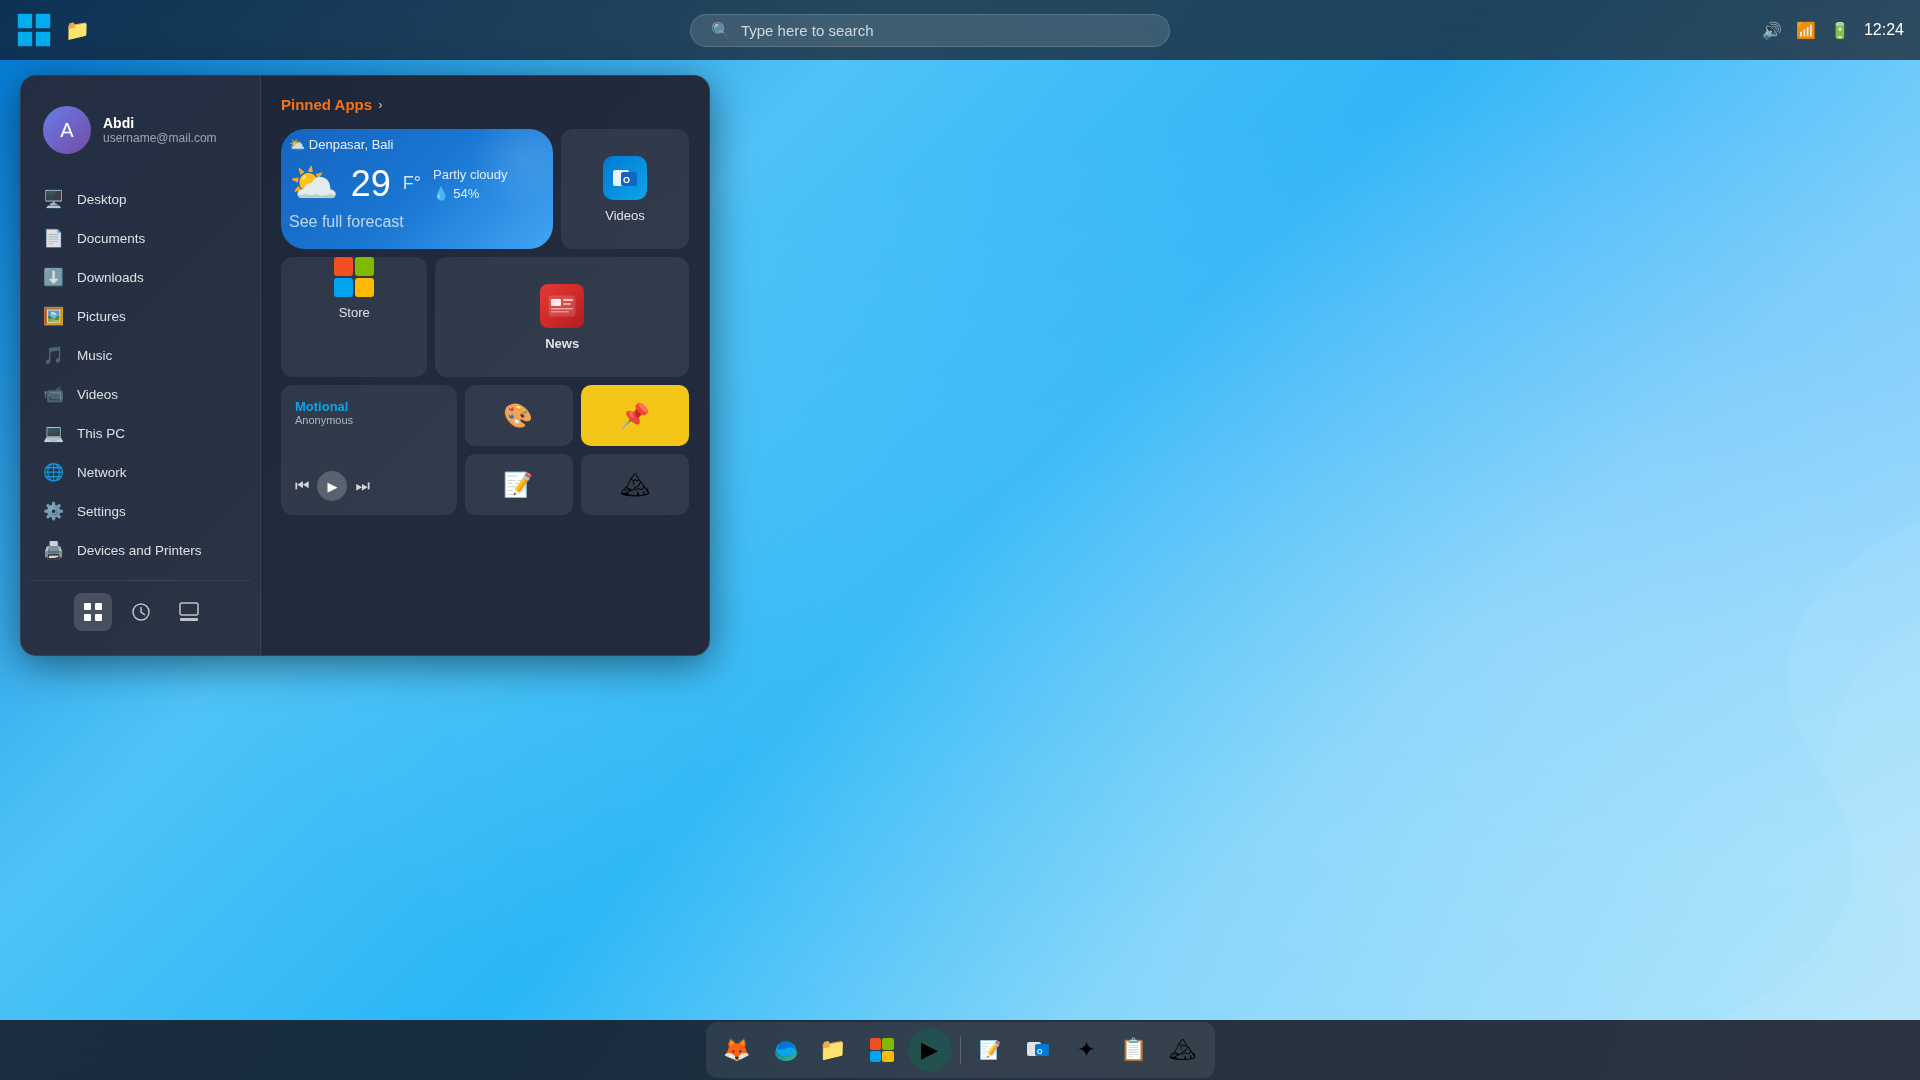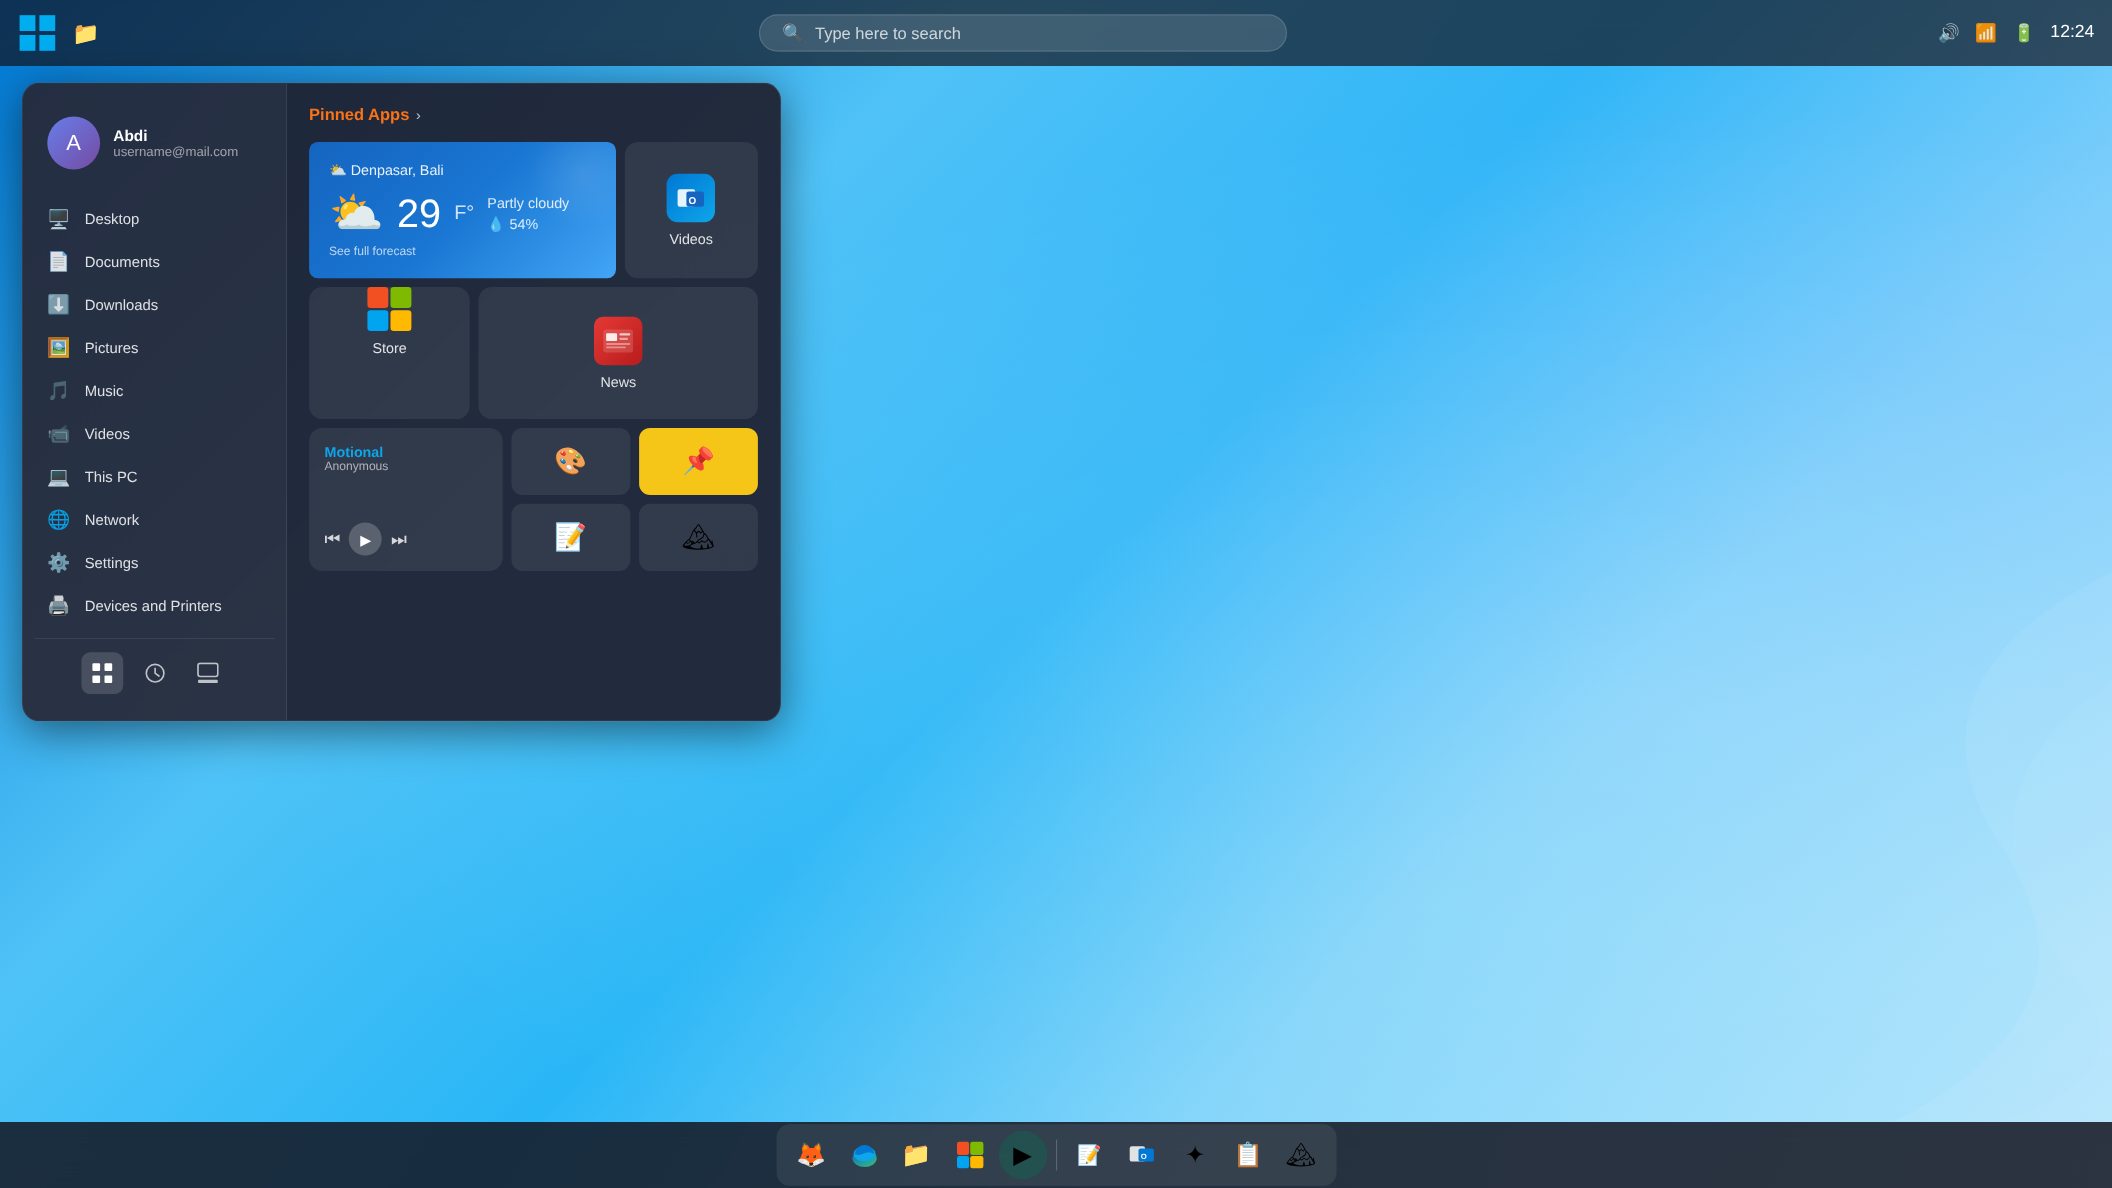--- a/index.html
+++ b/index.html
@@ -227,22 +227,22 @@
     }
 
     
     .row1 {
       display: flex;
       gap: 8px;
     }
     .weather-tile {
       flex: 1.4;
       background: linear-gradient(135deg, #1565c0, #1976d2, #42a5f5);
-      border-radius: 8px;
-      padding: 18px;
+      border-radius: 24px;
+      padding: 8px;
       cursor: pointer;
       min-height: 120px;
       position: relative;
       overflow: hidden;
     }
     .weather-tile::before {
       content: '';
       position: absolute;
       top: -20px;
       right: -20px;
@@ -251,21 +251,21 @@
       background: radial-gradient(circle, rgba(255,255,255,0.1) 0%, transparent 70%);
     }
     .weather-location { color: rgba(255,255,255,0.9); font-size: 13px; margin-bottom: 8px; }
     .weather-main { display: flex; align-items: center; gap: 12px; margin-bottom: 6px; }
     .weather-icon-big { font-size: 40px; }
     .weather-temp { color: white; font-size: 36px; font-weight: 300; }
     .weather-unit { font-size: 18px; color: rgba(255,255,255,0.8); }
     .weather-right { color: rgba(255,255,255,0.85); font-size: 13px; }
     .weather-condition { margin-bottom: 4px; }
     .weather-humidity { display: flex; align-items: center; gap: 4px; }
-    .weather-forecast { color: rgba(255,255,255,0.7); font-size: 11px; cursor: pointer; }
+    .weather-forecast { color: rgba(255,255,255,0.7); font-size: 16px; cursor: pointer; }
 
     .outlook-tile {
       flex: 0.7;
       background: rgba(255,255,255,0.07);
       border-radius: 12px;
       display: flex;
       flex-direction: column;
       align-items: center;
       justify-content: center;
       gap: 8px;
@@ -292,20 +292,21 @@
       flex: 1.3;
       background: rgba(255,255,255,0.07);
       border-radius: 12px;
       display: flex;
       flex-direction: column;
       align-items: center;
       justify-content: center;
       gap: 8px;
       cursor: pointer;
       min-height: 120px;
+      font-weight: bold;
     }
 
     
     .row3 { display: flex; gap: 8px; }
     .motional-tile {
       flex: 0.75;
       background: rgba(255,255,255,0.07);
       border-radius: 12px;
       padding: 14px;
       cursor: pointer;

